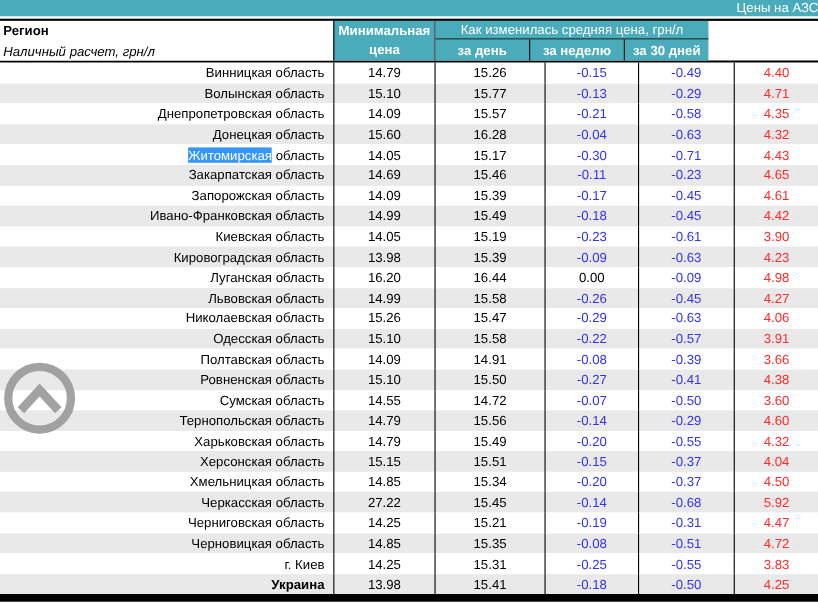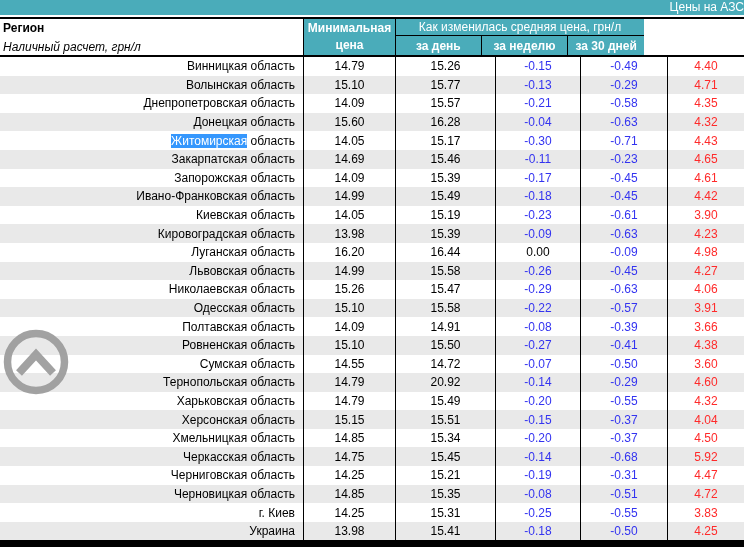--- a/index.html
+++ b/index.html
@@ -58,21 +58,21 @@
   .h-sub{
     background:var(--teal);color:#fff;font-weight:bold;
     display:flex;align-items:center;justify-content:center;
   }
   .h-sub-day{width:85px;}
   .h-sub-week{width:87px;border-left:1.5px solid var(--border);}
   .h-sub-month{width:77px;border-left:1.5px solid var(--border);}
   .rows{}
   .row{display:flex;height:18.6px;background:#fff;}
   .row.stripe{background:var(--stripe);}
-  .row.bold .c-region{font-weight:normal;}
+  .row.bold .c-region{font-weight:bold;}
   .cell{display:flex;align-items:center;justify-content:center;}
   .c-region{
     width:303px;justify-content:flex-end;padding-right:8px;
     white-space:pre;
   }
   .c-min{width:92px;border-left:1.5px solid var(--border);}
   .c-avg{width:100px;border-left:1.5px solid var(--border);}
   .c-day{width:85px;border-left:1.5px solid var(--border);}
   .c-week{width:87px;border-left:1.5px solid var(--border);color:var(--blue);}
   .c-month{width:77px;border-left:1.5px solid var(--border);color:var(--red);}
@@ -242,21 +242,21 @@
         <div class="cell c-region">Сумская область</div>
         <div class="cell c-min">14.55</div>
         <div class="cell c-avg">14.72</div>
         <div class="cell c-day neg">-0.07</div>
         <div class="cell c-week">-0.50</div>
         <div class="cell c-month">3.60</div>
       </div>
       <div class="row stripe">
         <div class="cell c-region">Тернопольская область</div>
         <div class="cell c-min">14.79</div>
-        <div class="cell c-avg">20.92</div>
+        <div class="cell c-avg">15.56</div>
         <div class="cell c-day neg">-0.14</div>
         <div class="cell c-week">-0.29</div>
         <div class="cell c-month">4.60</div>
       </div>
       <div class="row">
         <div class="cell c-region">Харьковская область</div>
         <div class="cell c-min">14.79</div>
         <div class="cell c-avg">15.49</div>
         <div class="cell c-day neg">-0.20</div>
         <div class="cell c-week">-0.55</div>
@@ -273,21 +273,21 @@
       <div class="row">
         <div class="cell c-region">Хмельницкая область</div>
         <div class="cell c-min">14.85</div>
         <div class="cell c-avg">15.34</div>
         <div class="cell c-day neg">-0.20</div>
         <div class="cell c-week">-0.37</div>
         <div class="cell c-month">4.50</div>
       </div>
       <div class="row stripe">
         <div class="cell c-region">Черкасская область</div>
-        <div class="cell c-min">14.75</div>
+        <div class="cell c-min">27.22</div>
         <div class="cell c-avg">15.45</div>
         <div class="cell c-day neg">-0.14</div>
         <div class="cell c-week">-0.68</div>
         <div class="cell c-month">5.92</div>
       </div>
       <div class="row">
         <div class="cell c-region">Черниговская область</div>
         <div class="cell c-min">14.25</div>
         <div class="cell c-avg">15.21</div>
         <div class="cell c-day neg">-0.19</div>

